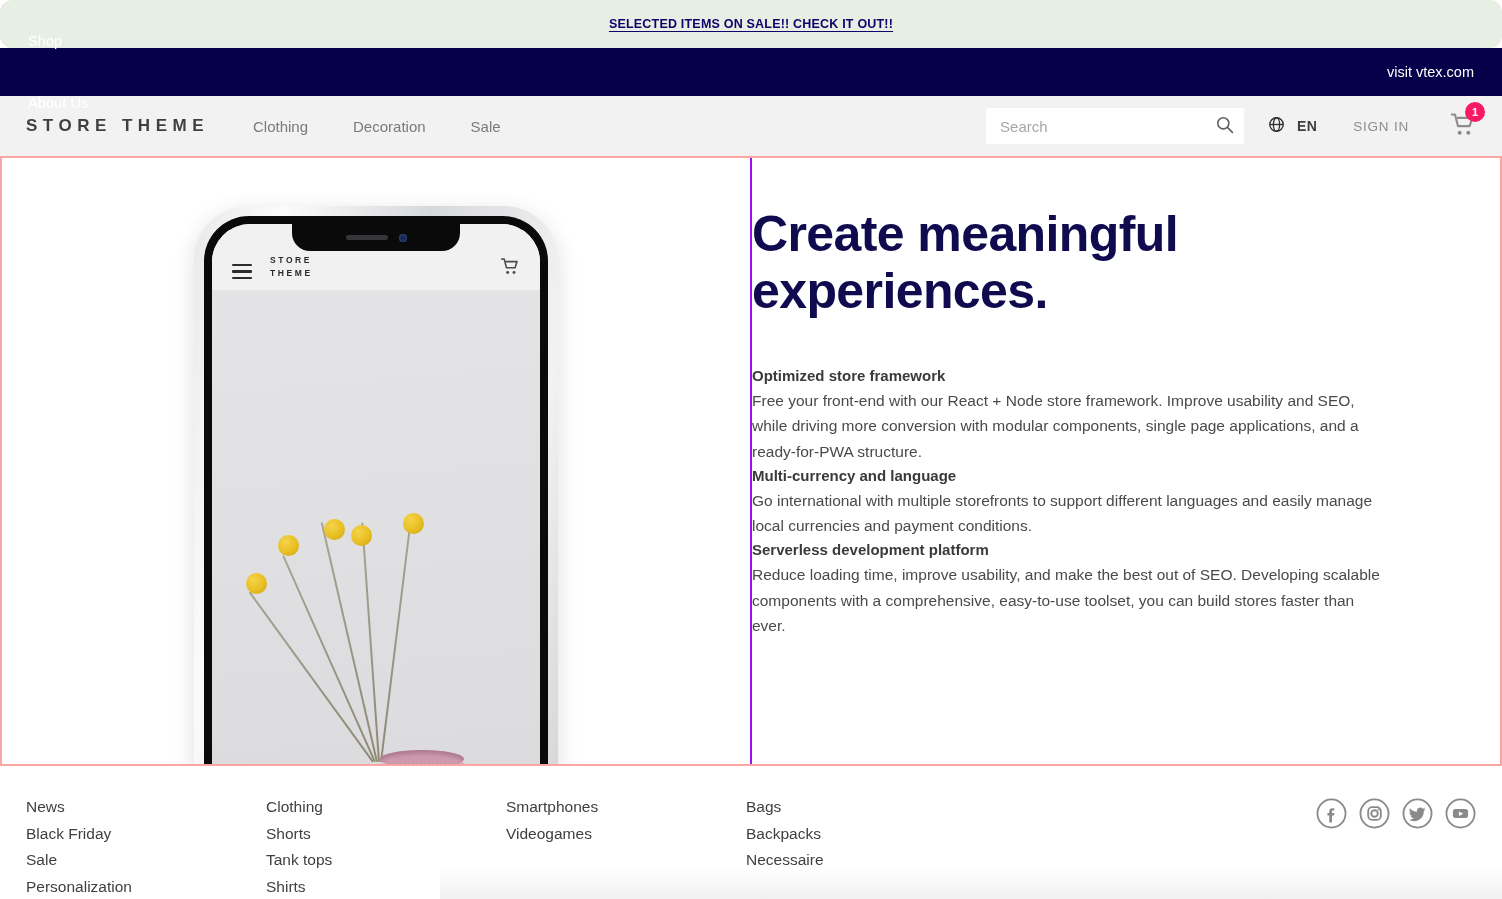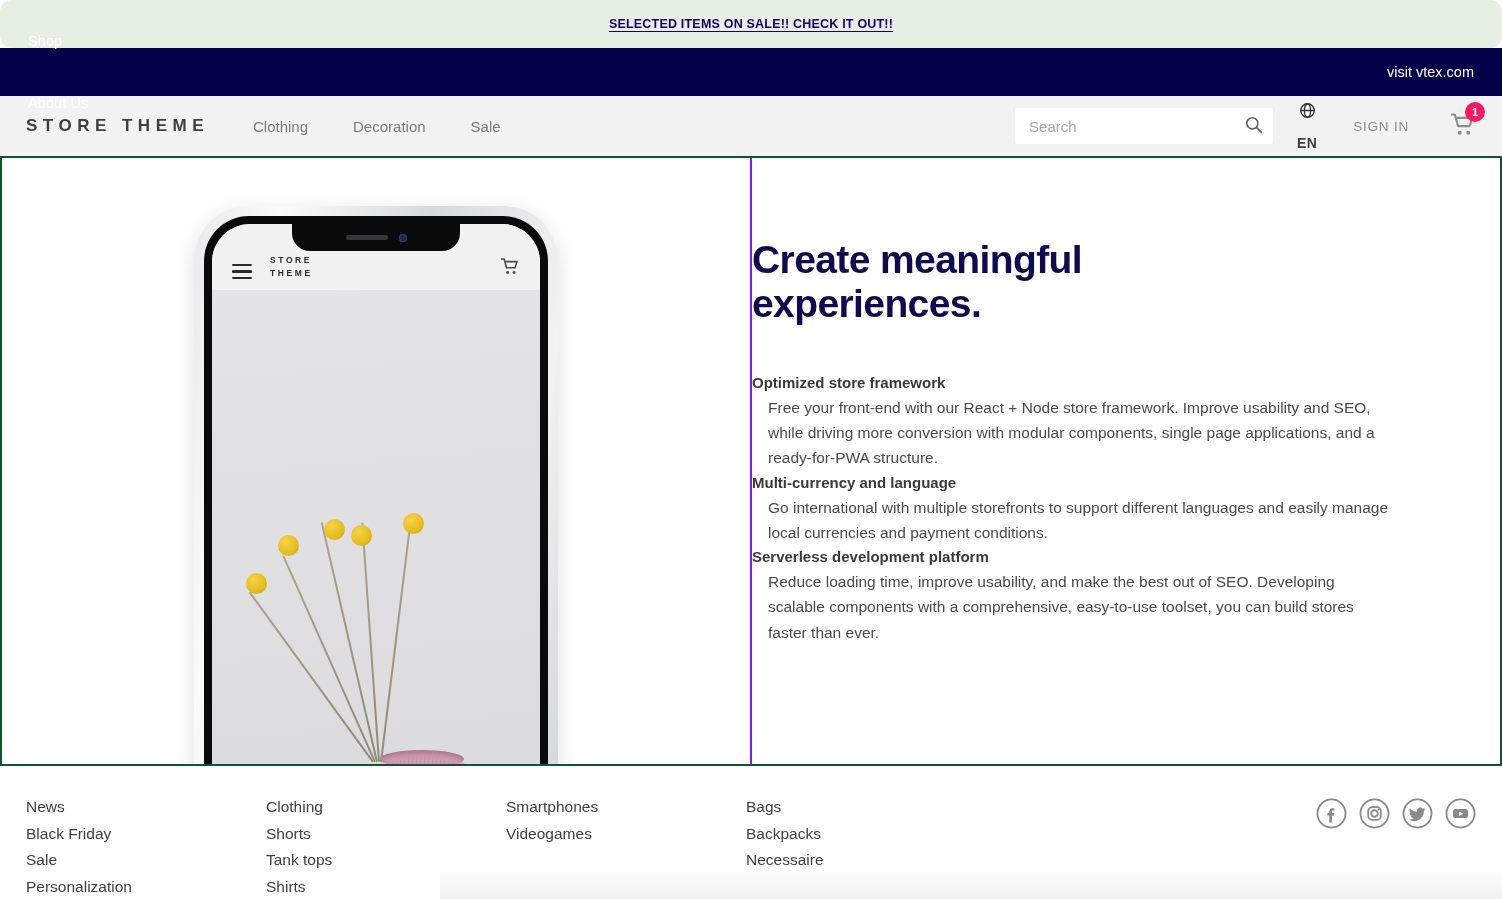--- a/index.html
+++ b/index.html
@@ -91,21 +91,21 @@
     color: #c2410c;
     background: transparent;
     font-family: "Liberation Sans", sans-serif;
   }
   .search-input::placeholder { color: #a6a6a6; }
   .icon-btn {
     display: flex;
     align-items: center;
     cursor: pointer;
   }
-  .locale { gap: 12px; margin-right: 36px; flex-direction: column; }
+  .locale { gap: 12px; margin-right: 36px; }
   .locale-text {
     font-size: 14px;
     font-weight: bold;
     color: #3f3f40;
     letter-spacing: 0.3px;
   }
   .signin {
     font-size: 13.5px;
     color: #8d8d8d;
     letter-spacing: 0.8px;
@@ -125,21 +125,21 @@
     display: flex;
     align-items: center;
     justify-content: center;
   }
 
   
   .hero {
     position: relative;
     height: 610px;
     display: flex;
-    border: 2px solid #14532d;
+    border: 2px solid #fca5a5;
     border-top-width: 2px;
     background: #ffffff;
   }
   .hero-left {
     width: 750px;
     position: relative;
     display: flex;
     align-items: flex-start;
     justify-content: center;
     overflow: hidden;
@@ -254,40 +254,38 @@
     background: radial-gradient(circle at 36% 32%, #f5d34a 0%, #e8bf22 55%, #c9a113 100%);
   }
 
   
   .hero-right {
     flex: 1;
     padding: 48px 110px 0 0;
     padding-left: 0;
   }
   .hero-title {
-    font-size: 39px;
+    font-size: 50px;
     line-height: 1.14;
     font-weight: bold;
     color: #0f0b4e;
     letter-spacing: -0.6px;
     margin-bottom: 44px;
-    margin-top: 32px;
   }
   .feat-title {
     font-size: 15px;
     font-weight: bold;
     color: #3a3a3c;
     line-height: 1.62;
   }
   .feat-body {
     font-size: 15.5px;
     color: #4a4a4c;
     line-height: 1.62;
     max-width: 648px;
-    padding-left: 16px;
   }
 
   
   .footer {
     background: #ffffff;
     padding: 28px 26px 0 26px;
     display: flex;
     position: relative;
   }
   .footer-col { width: 240px; }

